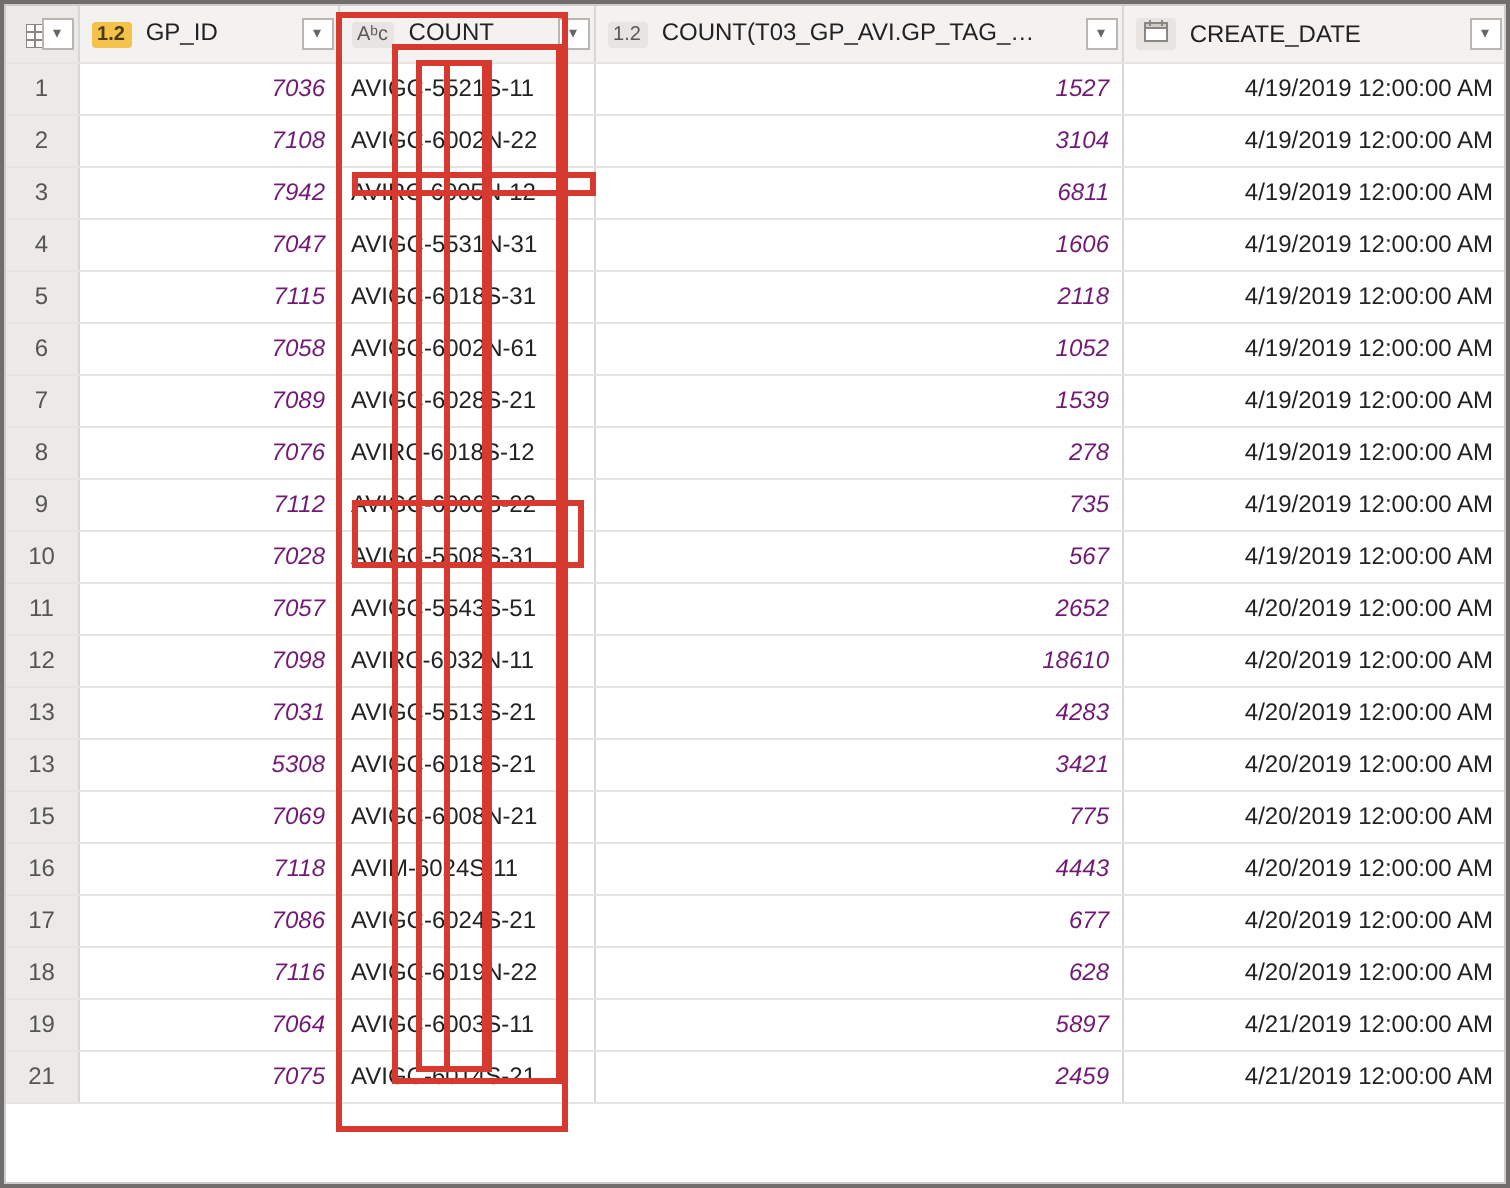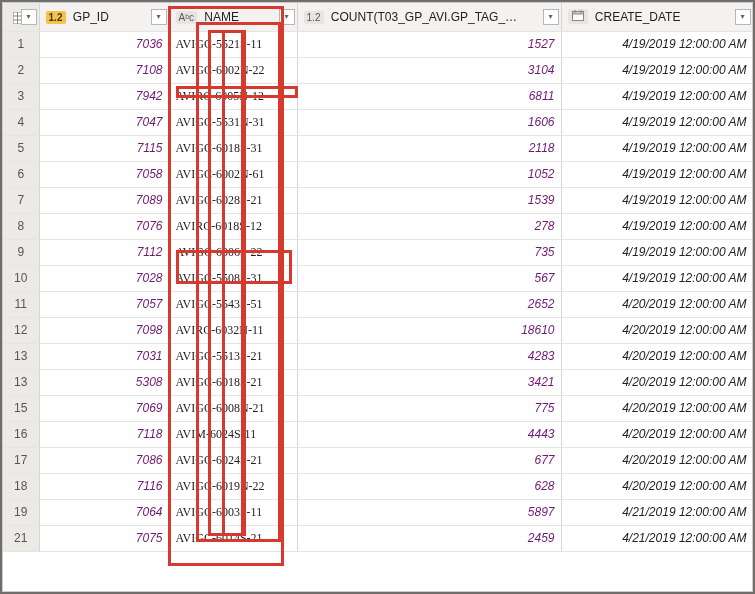--- a/index.html
+++ b/index.html
@@ -88,25 +88,23 @@
     color: #555;
   }
   tbody td.num {
     text-align: right;
     font-style: italic;
     color: #701a75;
   }
   tbody td.txt {
     text-align: left;
     color: #222;
-    font-family: Liberation Serif, serif;
   }
   tbody td.date {
     text-align: right;
-    font-style: italic;
     color: #222;
   }
   
   col.c0 { width: 36px; }
   col.c1 { width: 130px; }
   col.c2 { width: 128px; }
   col.c3 { width: 264px; }
   col.c4 { width: 192px; }
 
   
@@ -141,21 +139,21 @@
             </svg>
           <span class="dropbtn">▾</span>
         </th>
         <th>
           <span class="typetag sel">1.2</span>
           <span>GP_ID</span>
           <span class="dropbtn">▾</span>
         </th>
         <th>
           <span class="typetag">Aᵇc</span>
-          <span>NAME</span>
+          <span>COUNT</span>
           <span class="dropbtn">▾</span>
         </th>
         <th>
           <span class="typetag">1.2</span>
           <span>COUNT(T03_GP_AVI.GP_TAG_…</span>
           <span class="dropbtn">▾</span>
         </th>
         <th>
           <span class="typetag icon">
             <svg width="12" height="11" viewBox="0 0 12 11">

